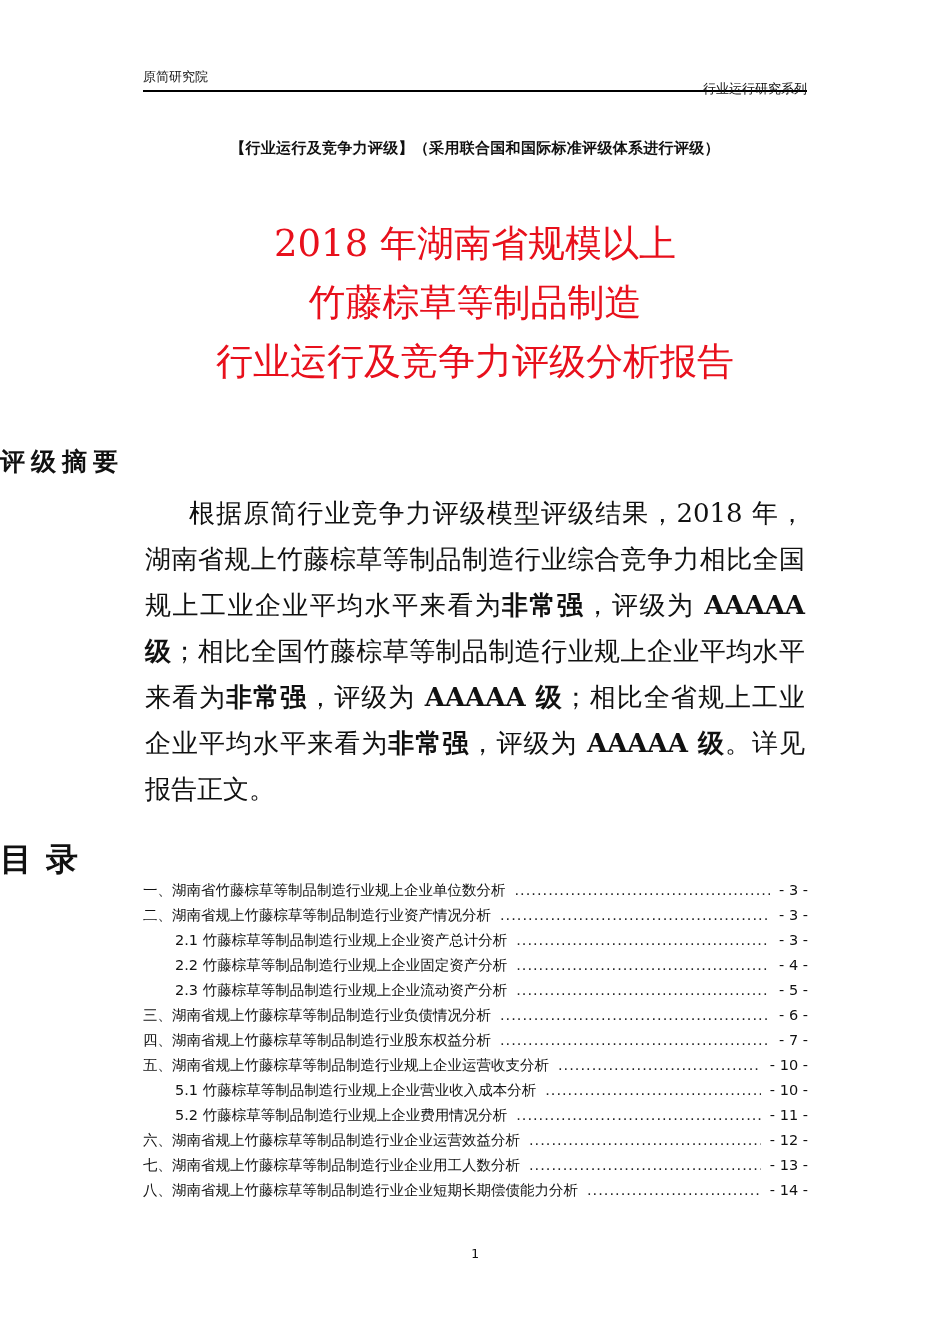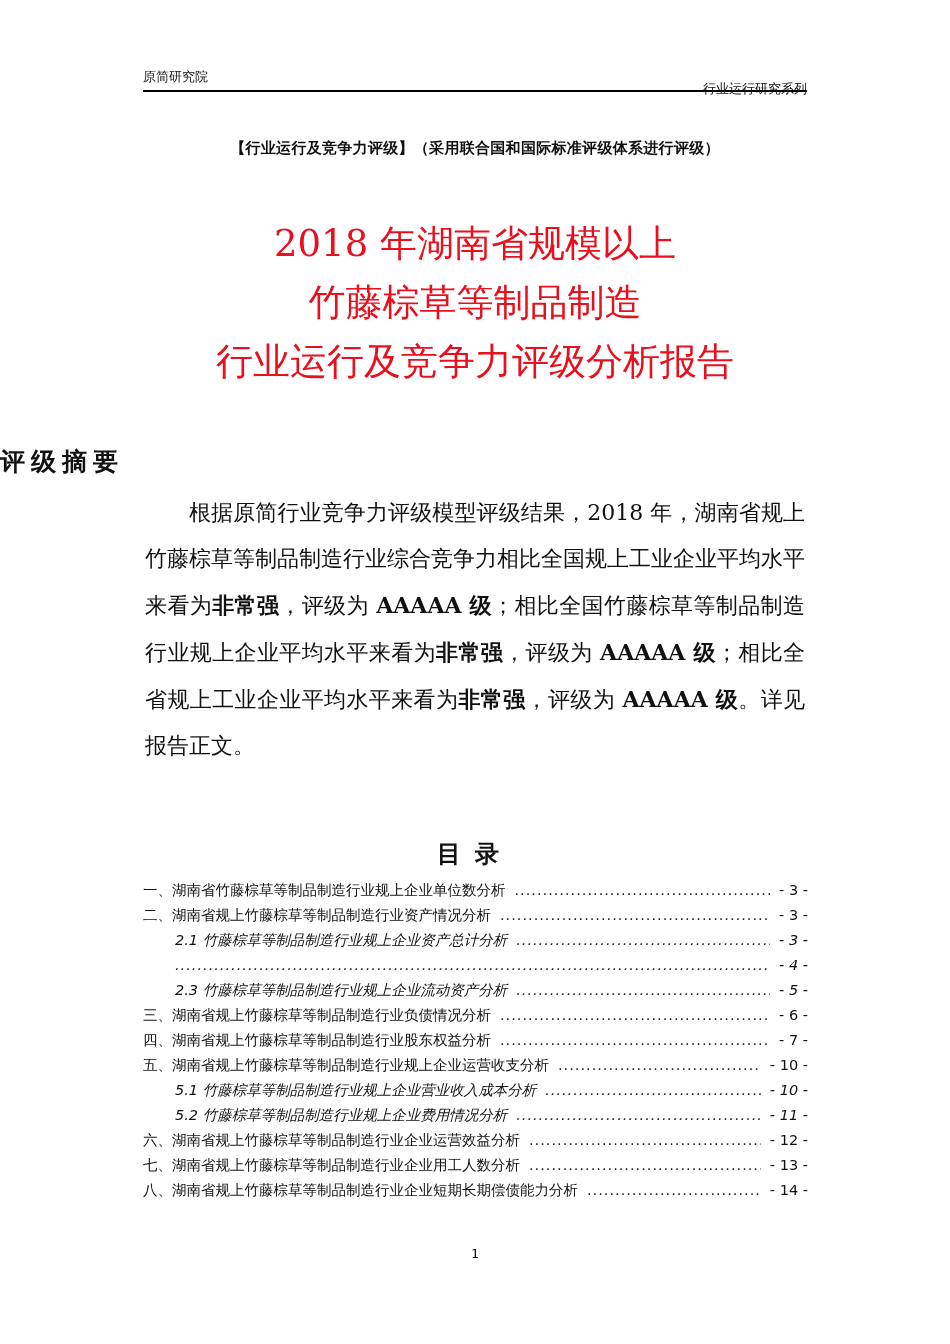--- a/index.html
+++ b/index.html
@@ -4,26 +4,26 @@
 <style>
   html, body { margin: 0; padding: 0; background: #ffffff; }
   body { width: 950px; height: 1344px; position: relative; overflow: hidden; font-family: "DejaVu Serif", serif; color: #111; }
   .header { position: absolute; left: 143px; right: 143px; top: 66px; height: 24px; border-bottom: 2px solid #000; font-family: "DejaVu Sans", sans-serif; font-size: 13px; }
   .header .left { position: absolute; left: 0; top: 2px; }
   .header .right { position: absolute; right: 0; top: 2px; margin-top: 12px; }
   .tag-line { position: absolute; left: 0; right: 0; top: 139px; text-align: center; font-family: "DejaVu Sans", sans-serif; font-weight: bold; font-size: 15px; letter-spacing: 0.3px; }
   .title { position: absolute; left: 0; right: 0; top: 214px; text-align: center; color: #e8101c; font-family: "DejaVu Serif", serif; font-size: 37px; line-height: 59px; }
   .title div { white-space: nowrap; }
   .summary-h { position: absolute; left: 0; right: 0; top: 445px; font-family: "DejaVu Sans", sans-serif; font-weight: bold; font-size: 25px; letter-spacing: 6px; }
-  .summary { position: absolute; left: 145px; width: 660px; top: 490px; font-size: 22px; line-height: 46px; text-align: justify; text-indent: 44px; }
+  .summary { position: absolute; left: 145px; width: 660px; top: 490px; font-size: 26px; line-height: 46px; text-align: justify; text-indent: 44px; }
   .summary b { font-weight: bold; }
-  .toc-h { position: absolute; left: 0; right: 0; top: 838px; text-align: center; font-family: "DejaVu Sans", sans-serif; font-weight: bold; font-size: 24px; letter-spacing: 14px; }
+  .toc-h { position: absolute; left: 0; right: 0; top: 838px; font-family: "DejaVu Sans", sans-serif; font-weight: bold; font-size: 32px; letter-spacing: 14px; }
   .toc { position: absolute; left: 143px; width: 665px; top: 878px; font-family: "DejaVu Sans", sans-serif; font-size: 14.5px; }
   .toc-row { display: flex; height: 25px; line-height: 25px; white-space: nowrap; gap: 9px; }
-  .toc-row.sub { padding-left: 32px; font-style: italic; }
+  .toc-row.sub { padding-left: 32px; }
   .toc-row .t { flex: 0 0 auto; }
   .toc-row .dots { flex: 1 1 auto; overflow: hidden; color: #222; }
   .toc-row .dots::before { content: "........................................................................................................................................"; letter-spacing: 1px; }
   .toc-row .p { flex: 0 0 auto; }
   .page-num { position: absolute; left: 0; right: 0; top: 1246px; text-align: center; font-size: 13px; font-family: "DejaVu Sans Mono", monospace; }
 </style>
 </head>
 <body>
 
 <div class="header">
@@ -55,20 +55,21 @@
       <span class="t">二、湖南省规上竹藤棕草等制品制造行业资产情况分析</span>
       <span class="dots"></span>
       <span class="p">- 3 -</span>
     </div>
   <div class="toc-row sub">
       <span class="t">2.1 竹藤棕草等制品制造行业规上企业资产总计分析</span>
       <span class="dots"></span>
       <span class="p">- 3 -</span>
     </div>
   <div class="toc-row sub">
+      <span class="t">2.2 竹藤棕草等制品制造行业规上企业固定资产分析</span>
       <span class="dots"></span>
       <span class="p">- 4 -</span>
     </div>
   <div class="toc-row sub">
       <span class="t">2.3 竹藤棕草等制品制造行业规上企业流动资产分析</span>
       <span class="dots"></span>
       <span class="p">- 5 -</span>
     </div>
   <div class="toc-row">
       <span class="t">三、湖南省规上竹藤棕草等制品制造行业负债情况分析</span>

